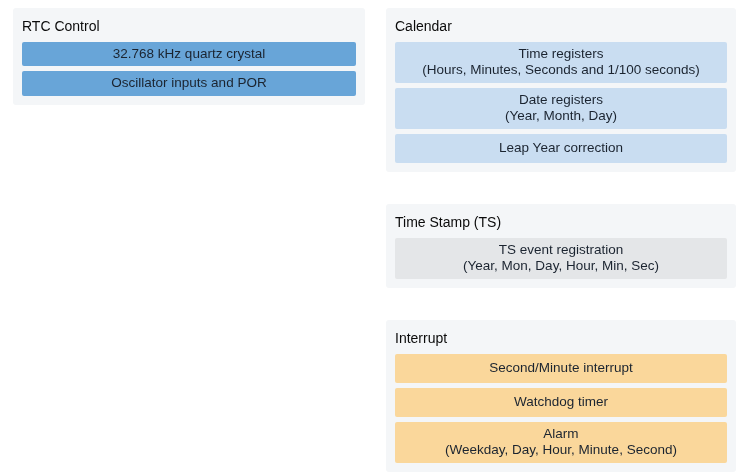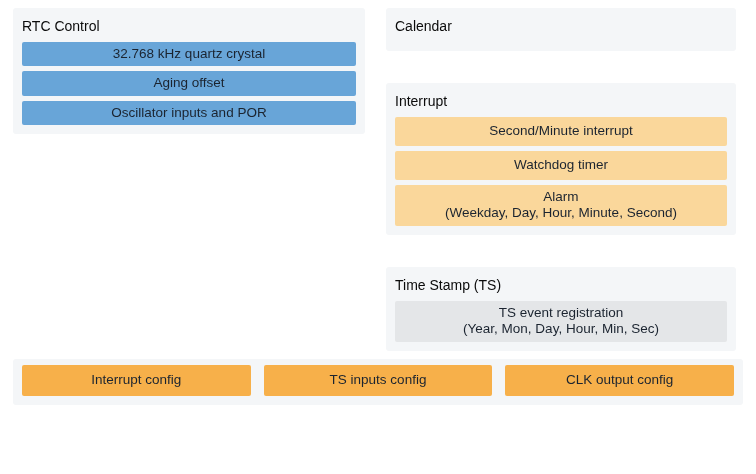--- a/index.html
+++ b/index.html
@@ -88,49 +88,55 @@
 <div class="page">
 
   <div class="columns">
 
     <div class="col col-left">
 
       <div class="section">
         <div class="section-title">RTC Control</div>
         <div class="blocks">
           <div class="block b-blue h1line">32.768 kHz quartz crystal</div>
-          <div class="block b-blue h1line">Aging offset</div>
           <div class="block b-blue h1line">Oscillator inputs and POR</div>
         </div>
       </div>
 
 
     </div>
 
     <div class="col col-right">
 
       <div class="section">
         <div class="section-title">Calendar</div>
+        <div class="blocks">
+          <div class="block b-lblue">Time registers
+(Hours, Minutes, Seconds and 1/100 seconds)</div>
+          <div class="block b-lblue">Date registers
+(Year, Month, Day)</div>
+          <div class="block b-lblue h1line-r">Leap Year correction</div>
+        </div>
+      </div>
+
+      <div class="section">
+        <div class="section-title">Time Stamp (TS)</div>
+        <div class="blocks">
+          <div class="block b-lgray">TS event registration
+(Year, Mon, Day, Hour, Min, Sec)</div>
+        </div>
       </div>
 
       <div class="section">
         <div class="section-title">Interrupt</div>
         <div class="blocks">
           <div class="block b-lorange h1line-r">Second/Minute interrupt</div>
           <div class="block b-lorange h1line-r">Watchdog timer</div>
           <div class="block b-lorange">Alarm
 (Weekday, Day, Hour, Minute, Second)</div>
-        </div>
-      </div>
-
-      <div class="section">
-        <div class="section-title">Time Stamp (TS)</div>
-        <div class="blocks">
-          <div class="block b-lgray">TS event registration
-(Year, Mon, Day, Hour, Min, Sec)</div>
         </div>
       </div>
 
     </div>
   </div>
 
   <div class="section section-io">
     <div class="io-row">
       <div class="block b-orange">Interrupt config</div>
       <div class="block b-orange">TS inputs config</div>

